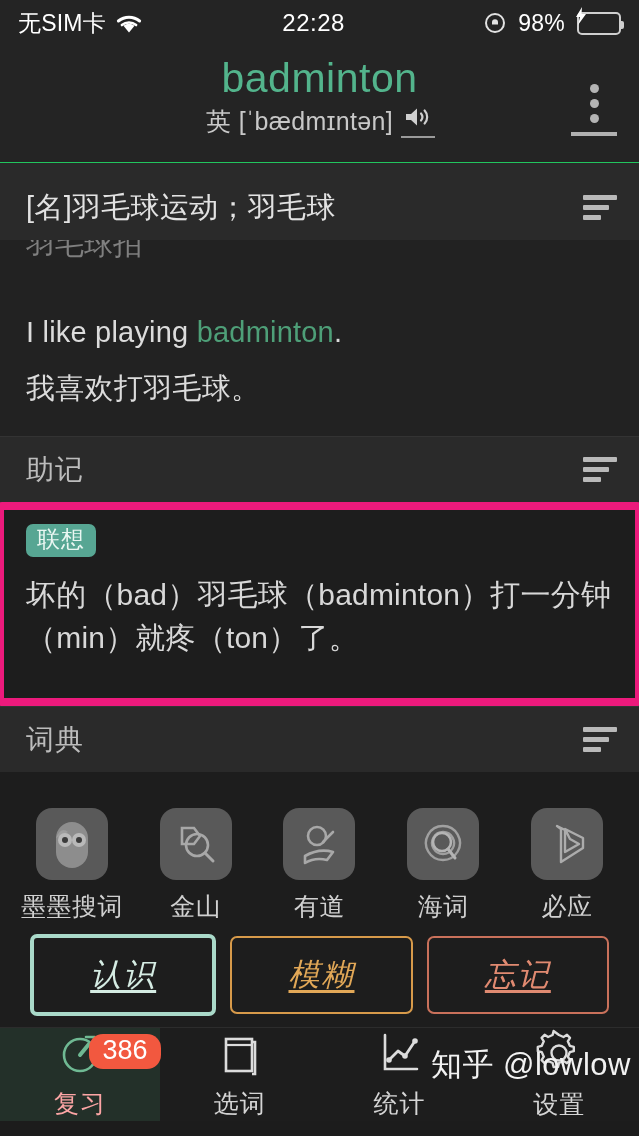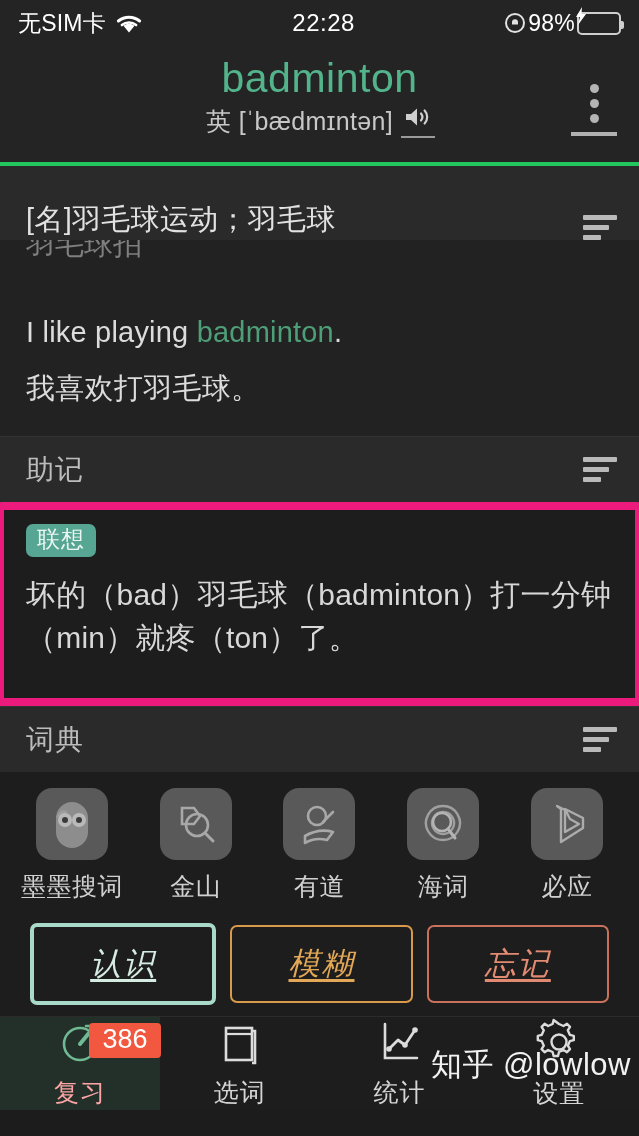--- a/index.html
+++ b/index.html
@@ -32,21 +32,21 @@
     display: flex;
     align-items: center;
     padding: 0 18px;
     box-sizing: border-box;
     color: #ffffff;
     font-size: 23px;
     letter-spacing: 0.2px;
   }
   .sb-left { display: flex; align-items: center; gap: 9px; }
   .sb-center { flex: 1; text-align: center; font-size: 24px; font-weight: 500; letter-spacing: 0.5px;}
-  .sb-right { display: flex; align-items: center; gap: 2px; font-size: 23px; justify-content: flex-end;}
+  .sb-right { display: flex; align-items: center; gap: 12px; font-size: 23px; justify-content: flex-end;}
   .wifi-ico svg, .lock-ico svg { display:block; }
   .battery {
     width: 44px; height: 23px;
     border: 2px solid #cfcfcf;
     border-radius: 5px;
     position: relative;
     box-sizing: border-box;
     padding: 2px;
   }
   .battery:after {
@@ -128,23 +128,23 @@
   .menu-underline {
     margin-top:3px;
     width:46px; height:4px;
     background:#b0b0b0;
   }
 
   
   .defn-bar {
     flex: 0 0 78px;
     background: #2a2a2a;
-    border-top: 4px solid #22c55e;
-    display: flex;
-    align-items: flex-end;
+    border-top: 1px solid #22c55e;
+    display: flex;
+    align-items: center;
     padding: 12px 22px 0 26px;
     box-sizing: border-box;
   }
   .defn-text {
     flex: 1;
     font-size: 29px;
     color: #e2e2e2;
     letter-spacing: 0.3px;
   }
   .list-icon {
@@ -239,21 +239,21 @@
     flex: 0 0 140px;
     background: #1d1d1d;
     display: flex;
     align-items: flex-start;
     justify-content: space-around;
     padding: 16px 10px 0 10px;
     box-sizing: border-box;
   }
   .dict-item {
     width: 108px;
-    display:flex; flex-direction:column; align-items:center; gap:10px;
+    display:flex; flex-direction:column; align-items:center; gap:10px;margin-top:20px;
   }
   .dict-tile {
     width: 72px; height: 72px;
     border-radius: 16px;
     background: #595959;
     display:flex; align-items:center; justify-content:center;
   }
   .dict-label { font-size: 25px; color: #d0d0d0; letter-spacing:0.5px;}
 
   
@@ -302,21 +302,21 @@
   .tab.active .tab-label { color:#fca5a5; }
   .badge-count {
     position: absolute;
     left: 56%;
     top: 6px;
     background: #f2583f;
     color: #ffffff;
     font-size: 27px;
     font-weight: 500;
     padding: 3px 13px 5px 13px;
-    border-radius: 4px;
+    border-radius: 14px;
     line-height: 1;
   }
   .watermark {
     position: absolute;
     right: 8px;
     bottom: 18px;
     font-size: 31px;
     color: #f2f2f2;
     letter-spacing: 0.5px;
     pointer-events: none;

